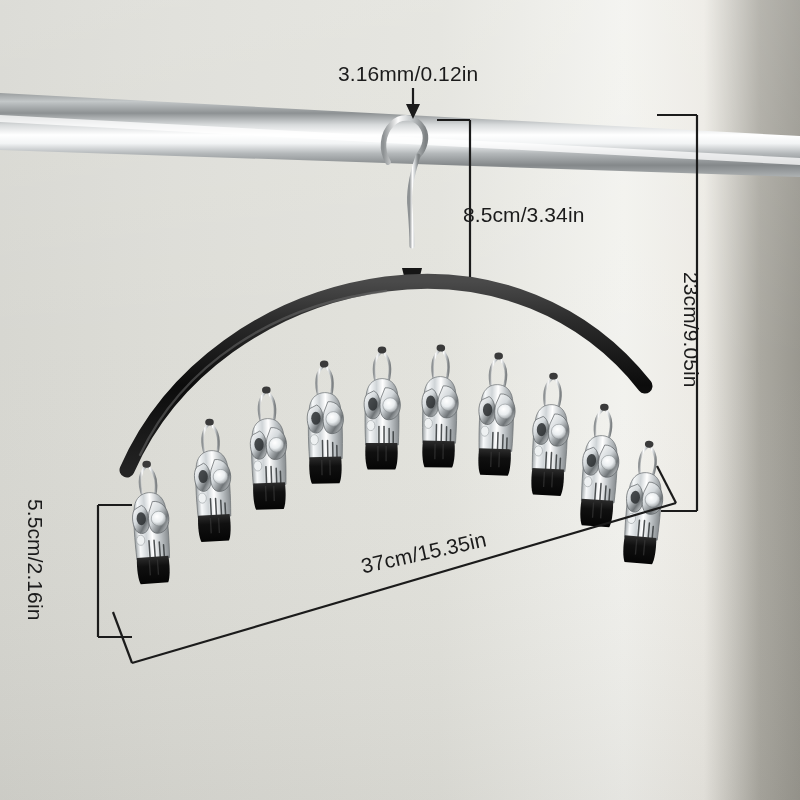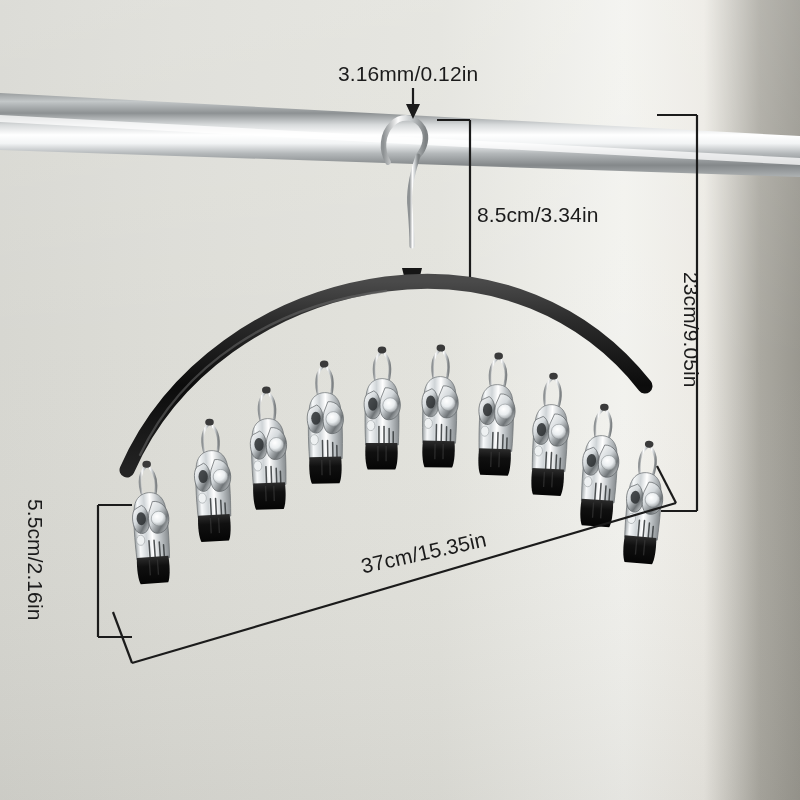--- a/index.html
+++ b/index.html
@@ -11,21 +11,21 @@
   #stage{position:relative;width:800px;height:800px;overflow:hidden;}
   #scene{position:absolute;inset:0;}
   .dim-label{
     position:absolute;
     color:#1b1b1b;
     font-family:"Liberation Sans", sans-serif;
     white-space:nowrap;
     letter-spacing:.1px;
   }
   #label-thickness{left:338px;top:62px;font-size:21px;}
-  #label-hook{left:477px;top:203px;font-size:21px;}
+  #label-hook{left:463px;top:203px;font-size:21px;}
   #label-height{left:703px;top:272px;font-size:21px;transform:rotate(90deg);transform-origin:left top;}
   #label-clip{left:47px;top:499px;font-size:21px;transform:rotate(90deg);transform-origin:left top;}
   #label-width{left:359px;top:555px;font-size:21px;transform:rotate(-12.5deg);transform-origin:left top;}
 </style>
 </head>
 <body>
 
 <div id="stage">
 
   <svg id="scene" viewBox="0 0 800 800" width="800" height="800">

